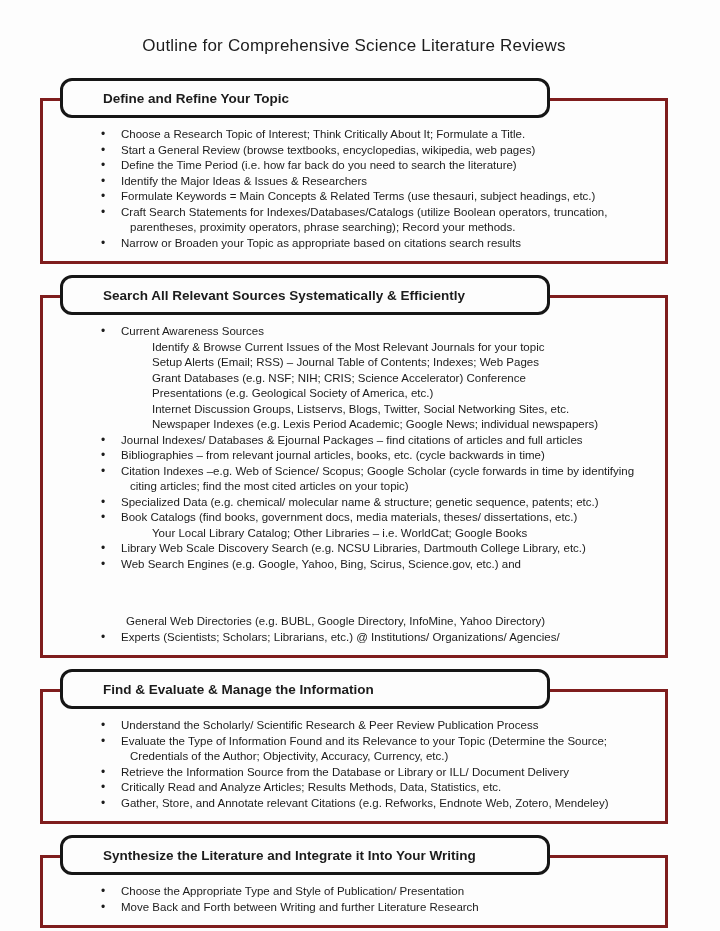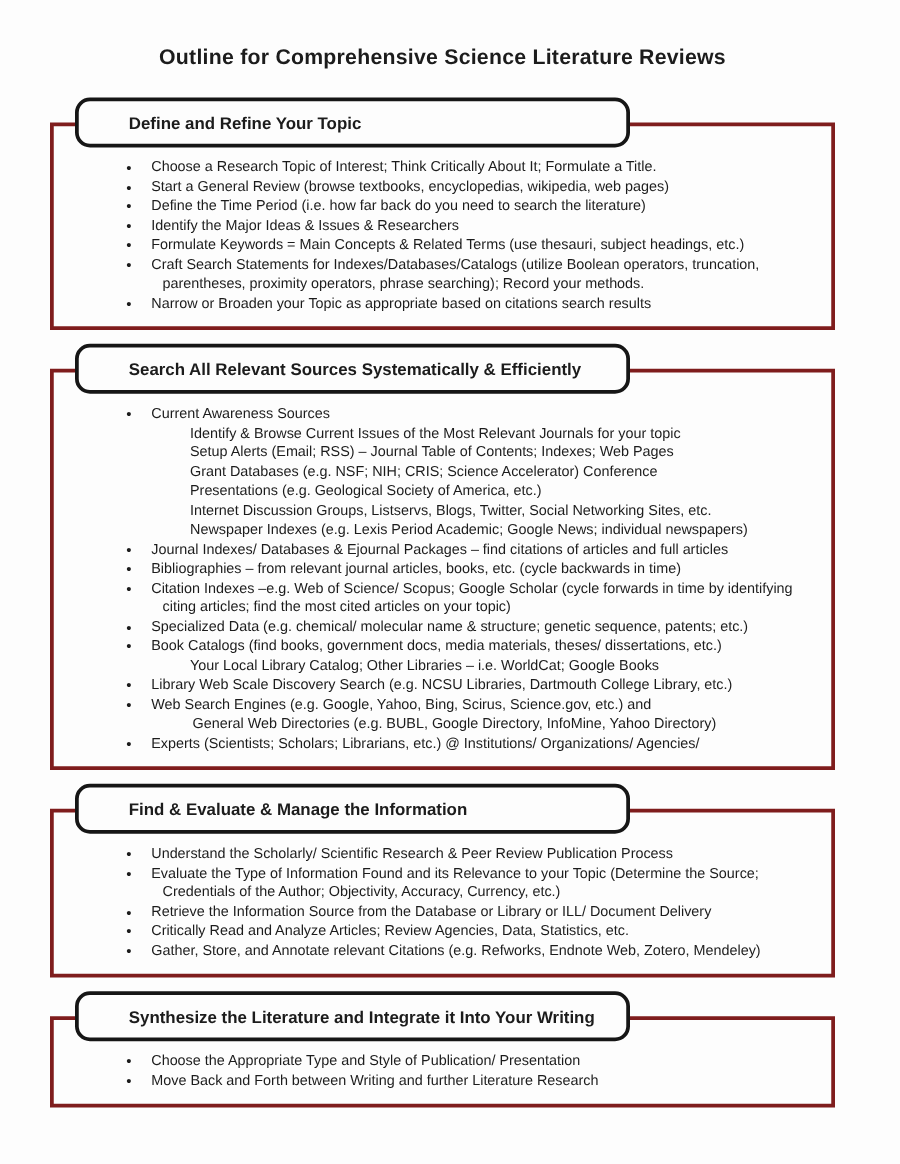--- a/index.html
+++ b/index.html
@@ -11,29 +11,29 @@
     overflow: hidden;
   }
   .page {
     box-sizing: border-box;
     width: 720px; height: 931px;
     padding: 30px 52px 0 40px;
   }
   .doc-title {
     text-align: center;
     font-size: 17px;
-    font-weight: bold;
+    font-weight: normal;
     letter-spacing: 0.2px;
     margin: 6px 0 22px 0;
   }
   .section { position: relative; padding-top: 20px; margin-bottom: 11px; }
   .section-tab {
     position: absolute;
     top: 0; left: 20px;
-    width: 444px; height: 40px;
+    width: 490px; height: 40px;
     box-sizing: border-box;
     background: #fdfdfd;
     border: 3px solid #161616;
     border-radius: 12px;
     z-index: 2;
     display: flex;
     align-items: center;
   }
   .section-tab .tab-label {
     padding-left: 40px;
@@ -57,21 +57,21 @@
   }
   .item.bullet::before {
     content: "\2022";
     position: absolute;
     left: 58px;
     top: 0;
     text-indent: 0;
     font-size: 12px;
   }
   .item.sub  { padding-left: 109px; text-indent: 0; }
-  .item.sub2 { padding-left: 111px; text-indent: 0; }
+  .item.sub2 { padding-left: 83px; text-indent: 0; margin-top: 42px; }
 </style>
 </head>
 <body>
 
 <div class="page">
   <h1 class="doc-title">Outline for Comprehensive Science Literature Reviews</h1>
 
   <div>
   <div class="section">
     <div class="section-tab">
@@ -114,21 +114,21 @@
   </div>
 
   <div class="section">
     <div class="section-tab">
       <span class="tab-label">Find &amp; Evaluate &amp; Manage the Information</span>
     </div>
     <div class="section-body">
           <div class="item bullet">Understand the Scholarly/ Scientific Research &amp; Peer Review Publication Process</div>
           <div class="item bullet">Evaluate the Type of Information Found and its Relevance to your Topic (Determine the Source; Credentials of the Author; Objectivity, Accuracy, Currency, etc.)</div>
           <div class="item bullet">Retrieve the Information Source from the Database or Library or ILL/ Document Delivery</div>
-          <div class="item bullet">Critically Read and Analyze Articles; Review Agencies, Data, Statistics, etc.</div>
+          <div class="item bullet">Critically Read and Analyze Articles; Results Methods, Data, Statistics, etc.</div>
           <div class="item bullet">Gather, Store, and Annotate relevant Citations (e.g. Refworks, Endnote Web, Zotero, Mendeley)</div>
         </div>
   </div>
 
   <div class="section">
     <div class="section-tab">
       <span class="tab-label">Synthesize the Literature and Integrate it Into Your Writing</span>
     </div>
     <div class="section-body">
           <div class="item bullet">Choose the Appropriate Type and Style of Publication/ Presentation</div>

